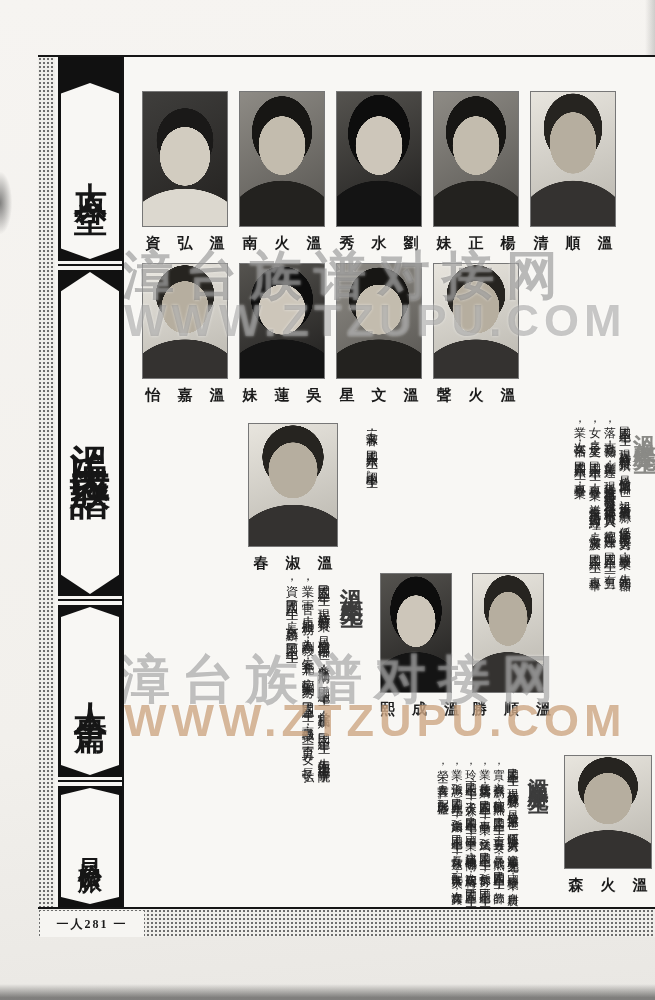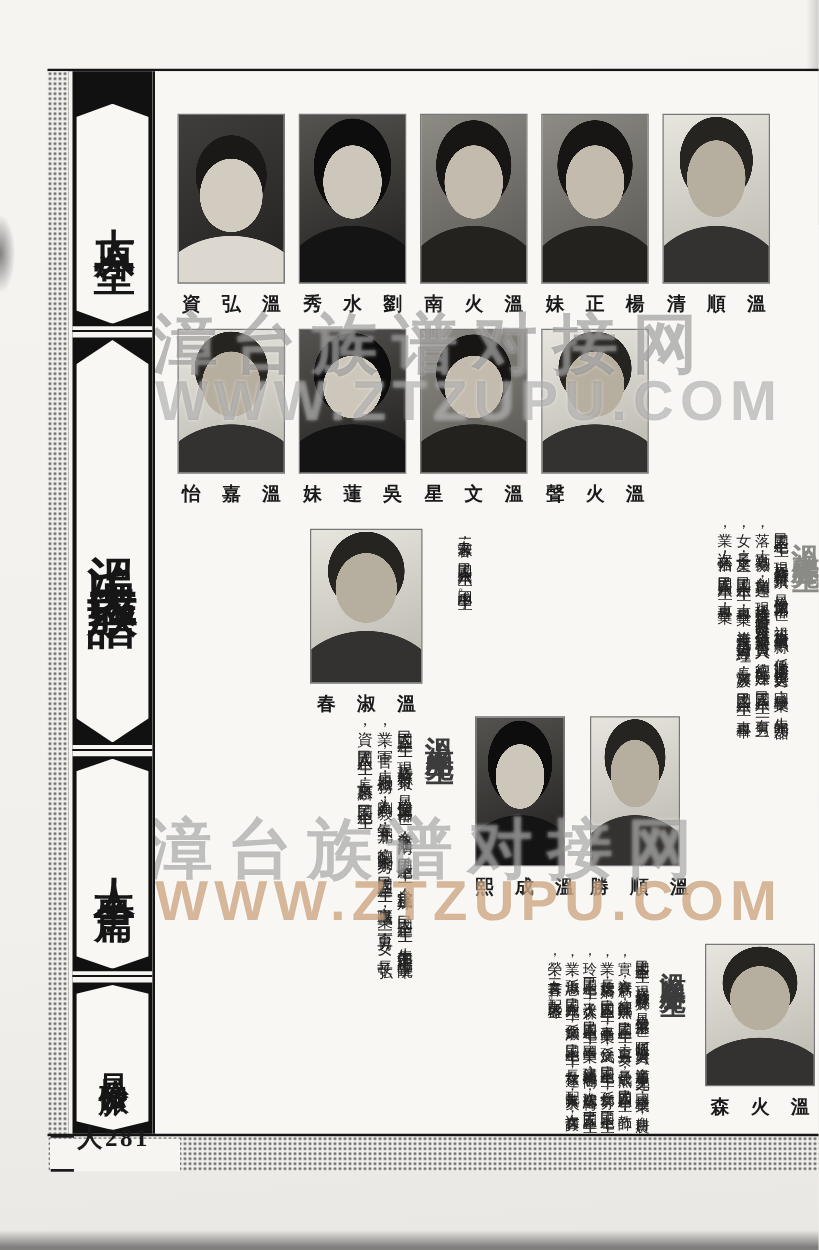--- a/index.html
+++ b/index.html
@@ -96,21 +96,21 @@
   .bioB-photos .cell{width:72px;}
   .bioB-photos .photo{height:120px;}
 
   .bioC-heading{left:400px;top:704px;font-size:21px;height:148px;}
   .bioC-cols{left:6px;top:703px;width:390px;height:143px;font-size:11.5px;line-height:14px;letter-spacing:1px;}
   .bioC-photo{position:absolute;left:440px;top:698px;width:88px;}
   .bioC-photo .photo{height:114px;}
 
   
   .page-number{position:absolute;left:2px;bottom:0;width:104px;height:26px;background:#f6f5f2;
-    display:flex;align-items:center;justify-content:center;font-size:20px;font-weight:700;
+    display:flex;align-items:center;justify-content:center;font-size:12px;font-weight:700;
     letter-spacing:2px;z-index:5;}
 
   
   .wm{position:absolute;white-space:nowrap;pointer-events:none;z-index:8;
     font-family:"Liberation Sans","DejaVu Sans",sans-serif;font-weight:800;}
   .wm-cn1{left:-2px;top:184px;font-size:52px;letter-spacing:12px;color:rgba(120,120,120,.5);
     text-shadow:0 0 3px rgba(255,255,255,.5);}
   .wm-en1{left:0;top:238px;font-size:45px;letter-spacing:5px;color:rgba(135,135,135,.45);
     text-shadow:0 0 3px rgba(255,255,255,.5);}
   .wm-cn2{left:-6px;top:588px;font-size:52px;letter-spacing:12px;color:rgba(118,118,118,.45);
@@ -148,26 +148,26 @@
     </div>
 
     <div class="main">
 
       <div class="prow prow1">
         <div class="cell">
           <div class="photo ph-baby"></div>
           <div class="caption"><span>資弘溫</span></div>
         </div>
         <div class="cell">
+          <div class="photo ph-mid"></div>
+          <div class="caption"><span>南火溫</span></div>
+        </div>
+        <div class="cell">
           <div class="photo ph-dark"></div>
           <div class="caption"><span>秀水劉</span></div>
-        </div>
-        <div class="cell">
-          <div class="photo ph-mid"></div>
-          <div class="caption"><span>南火溫</span></div>
         </div>
         <div class="cell">
           <div class="photo ph-mid"></div>
           <div class="caption"><span>妹正楊</span></div>
         </div>
         <div class="cell">
           <div class="photo ph-light"></div>
           <div class="caption"><span>清順溫</span></div>
         </div>
       </div>

